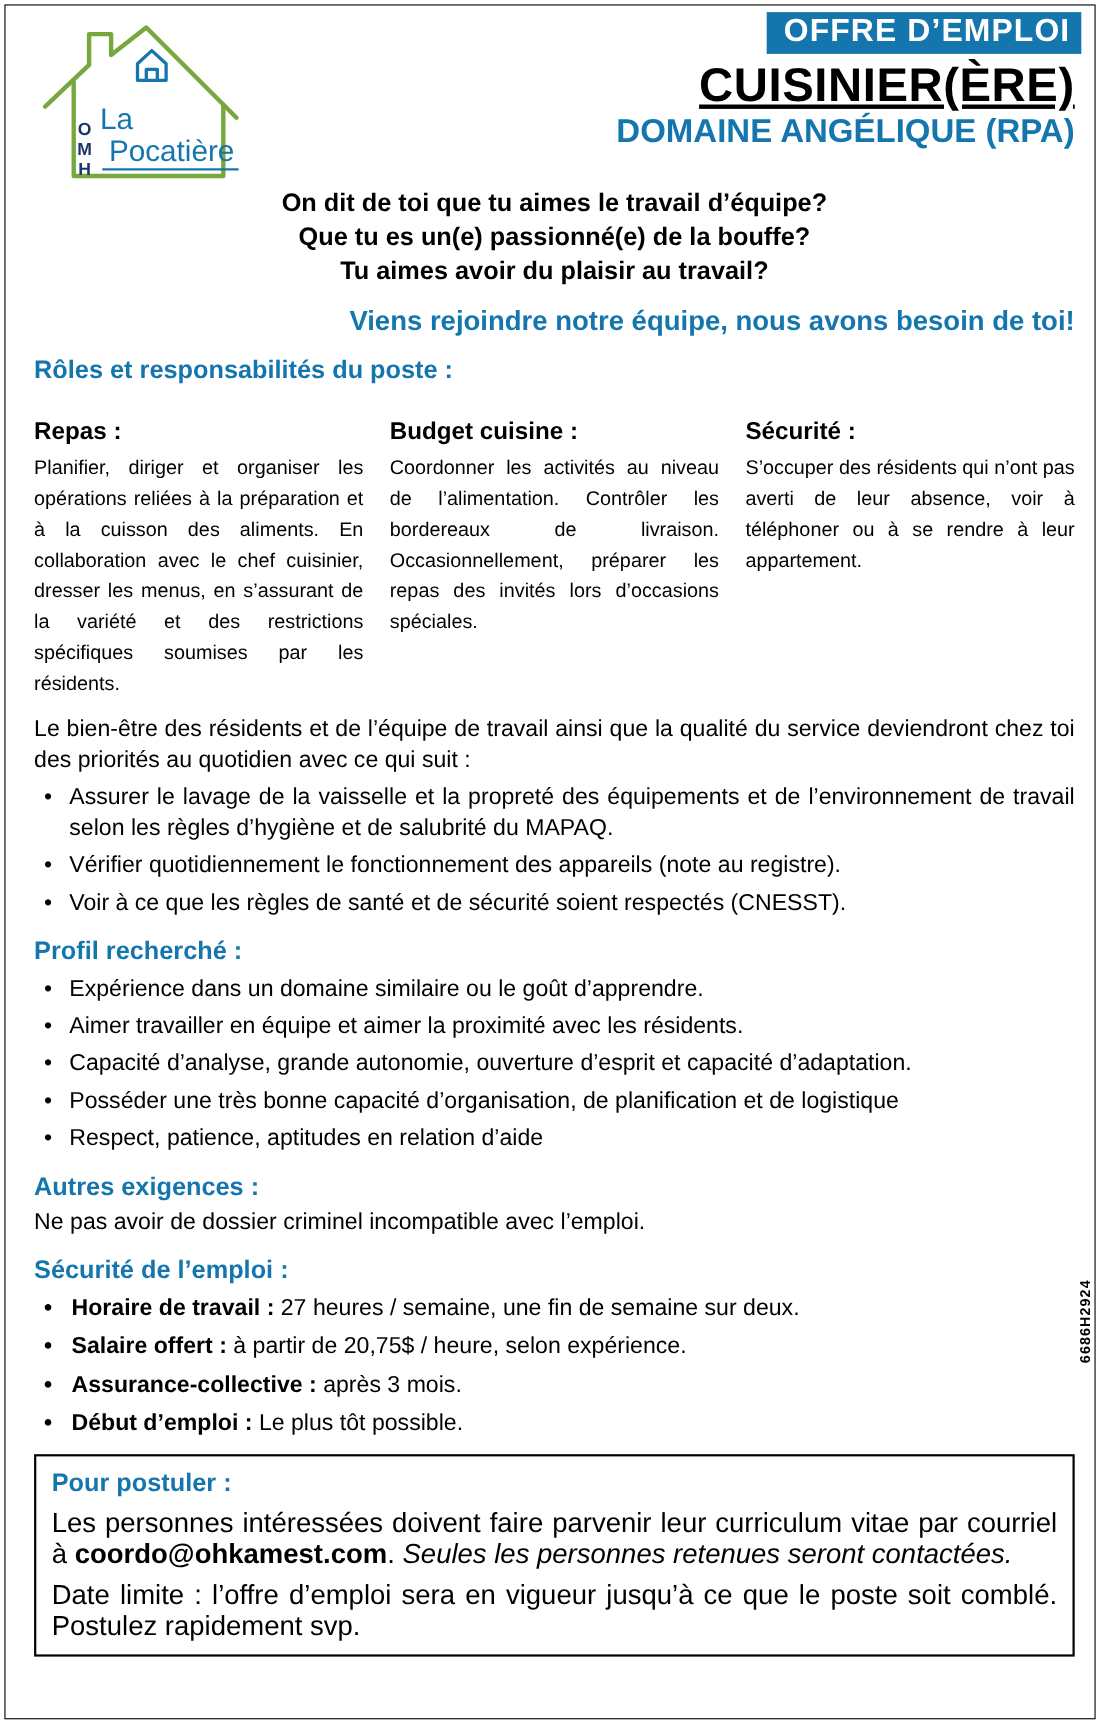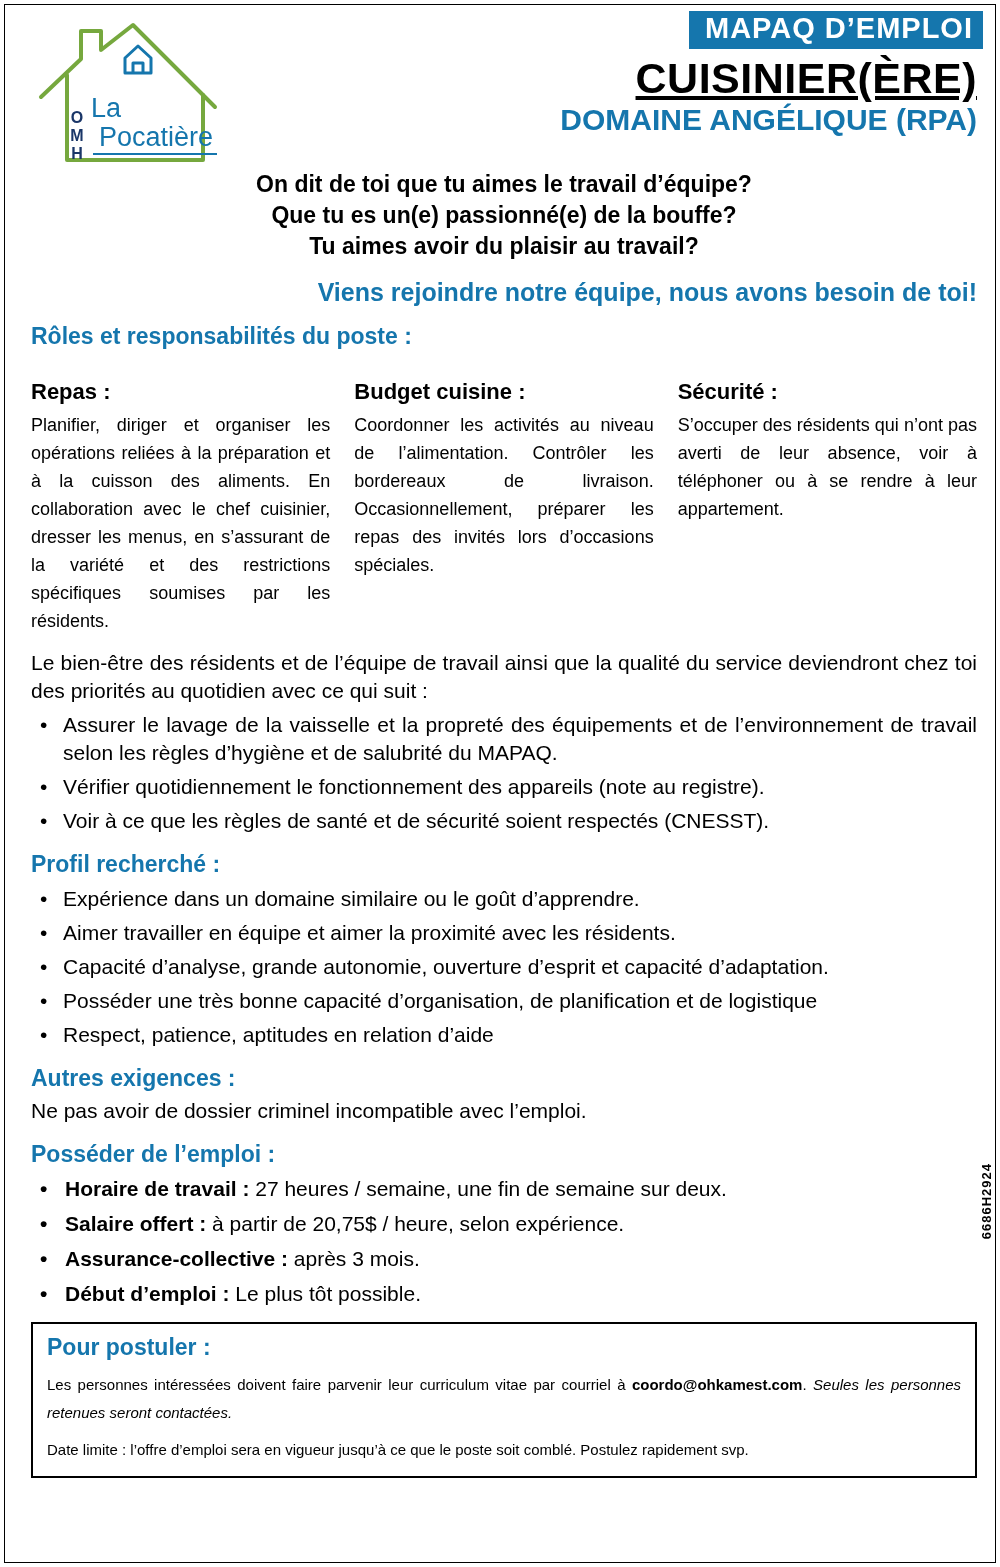--- a/index.html
+++ b/index.html
@@ -66,21 +66,21 @@
     font-size:21px; line-height:30px; margin-top:5px;
   }
   ul.details li::before { content:"\2022"; position:absolute; left:9px; font-weight:bold; }
   ul.details .lbl { font-weight:bold; }
   
   .apply-box {
     border:2px solid #000; margin-top:13px;
     padding:8px 14px 12px 14px;
   }
   .apply-box .section-heading { margin:0 0 6px 0; }
-  .apply-box p { font-size:15px; line-height:28px; margin-top:9px; text-align:justify; }
+  .apply-box p { font-size:25px; line-height:28px; margin-top:9px; text-align:justify; }
   .apply-box .email { font-weight:bold; }
   .apply-box .italic { font-style:italic; }
   
   .side-code {
     position:absolute; right:1px; top:1158px;
     writing-mode:vertical-rl; transform:rotate(180deg);
     font-size:13px; font-weight:bold; letter-spacing:1px; color:#000;
   }
 </style>
 </head>
@@ -102,21 +102,21 @@
         <text x="44" y="124" text-anchor="middle" font-size="16" font-weight="bold" fill="#1a3668">M</text>
         <text x="44" y="142" text-anchor="middle" font-size="16" font-weight="bold" fill="#1a3668">H</text>
 
         <text x="58" y="100" font-size="27" fill="#1576ad">La</text>
         <text x="66" y="129" font-size="27" fill="#1576ad">Pocatière</text>
         <line x1="60" y1="137" x2="184" y2="137" stroke="#1576ad" stroke-width="2"></line>
       </svg>
     </div>
 
     <div class="header-right">
-      <div class="banner">MAPAQ D’EMPLOI</div>
+      <div class="banner">OFFRE D’EMPLOI</div>
       <h1 class="job-title">CUISINIER(ÈRE)</h1>
       <h2 class="job-subtitle">DOMAINE ANGÉLIQUE (RPA)</h2>
     </div>
   </div>
 
   <div class="intro">
     <p>On dit de toi que tu aimes le travail d’équipe?</p>
     <p>Que tu es un(e) passionné(e) de la bouffe?</p>
     <p>Tu aimes avoir du plaisir au travail?</p>
   </div>
@@ -150,21 +150,21 @@
     <li>Expérience dans un domaine similaire ou le goût d’apprendre.</li>
     <li>Aimer travailler en équipe et aimer la proximité avec les résidents.</li>
     <li>Capacité d’analyse, grande autonomie, ouverture d’esprit et capacité d’adaptation.</li>
     <li>Posséder une très bonne capacité d’organisation, de planification et de logistique</li>
     <li>Respect, patience, aptitudes en relation d’aide</li>
   </ul>
 
   <h3 class="section-heading">Autres exigences :</h3>
   <p class="plain-par">Ne pas avoir de dossier criminel incompatible avec l’emploi.</p>
 
-  <h3 class="section-heading">Posséder de l’emploi :</h3>
+  <h3 class="section-heading">Sécurité de l’emploi :</h3>
   <ul class="details">
     <li><span class="lbl">Horaire de travail :</span> <span>27 heures / semaine, une fin de semaine sur deux.</span></li>
     <li><span class="lbl">Salaire offert :</span> <span>à partir de 20,75$ / heure, selon expérience.</span></li>
     <li><span class="lbl">Assurance-collective :</span> <span>après 3 mois.</span></li>
     <li><span class="lbl">Début d’emploi :</span> <span>Le plus tôt possible.</span></li>
   </ul>
 
   <div class="apply-box">
     <h3 class="section-heading">Pour postuler :</h3>
     <p><span>Les personnes intéressées doivent faire parvenir leur curriculum vitae par courriel à</span> <span class="email">coordo@ohkamest.com</span><span>.</span> <span class="italic">Seules les personnes retenues seront contactées.</span></p>

